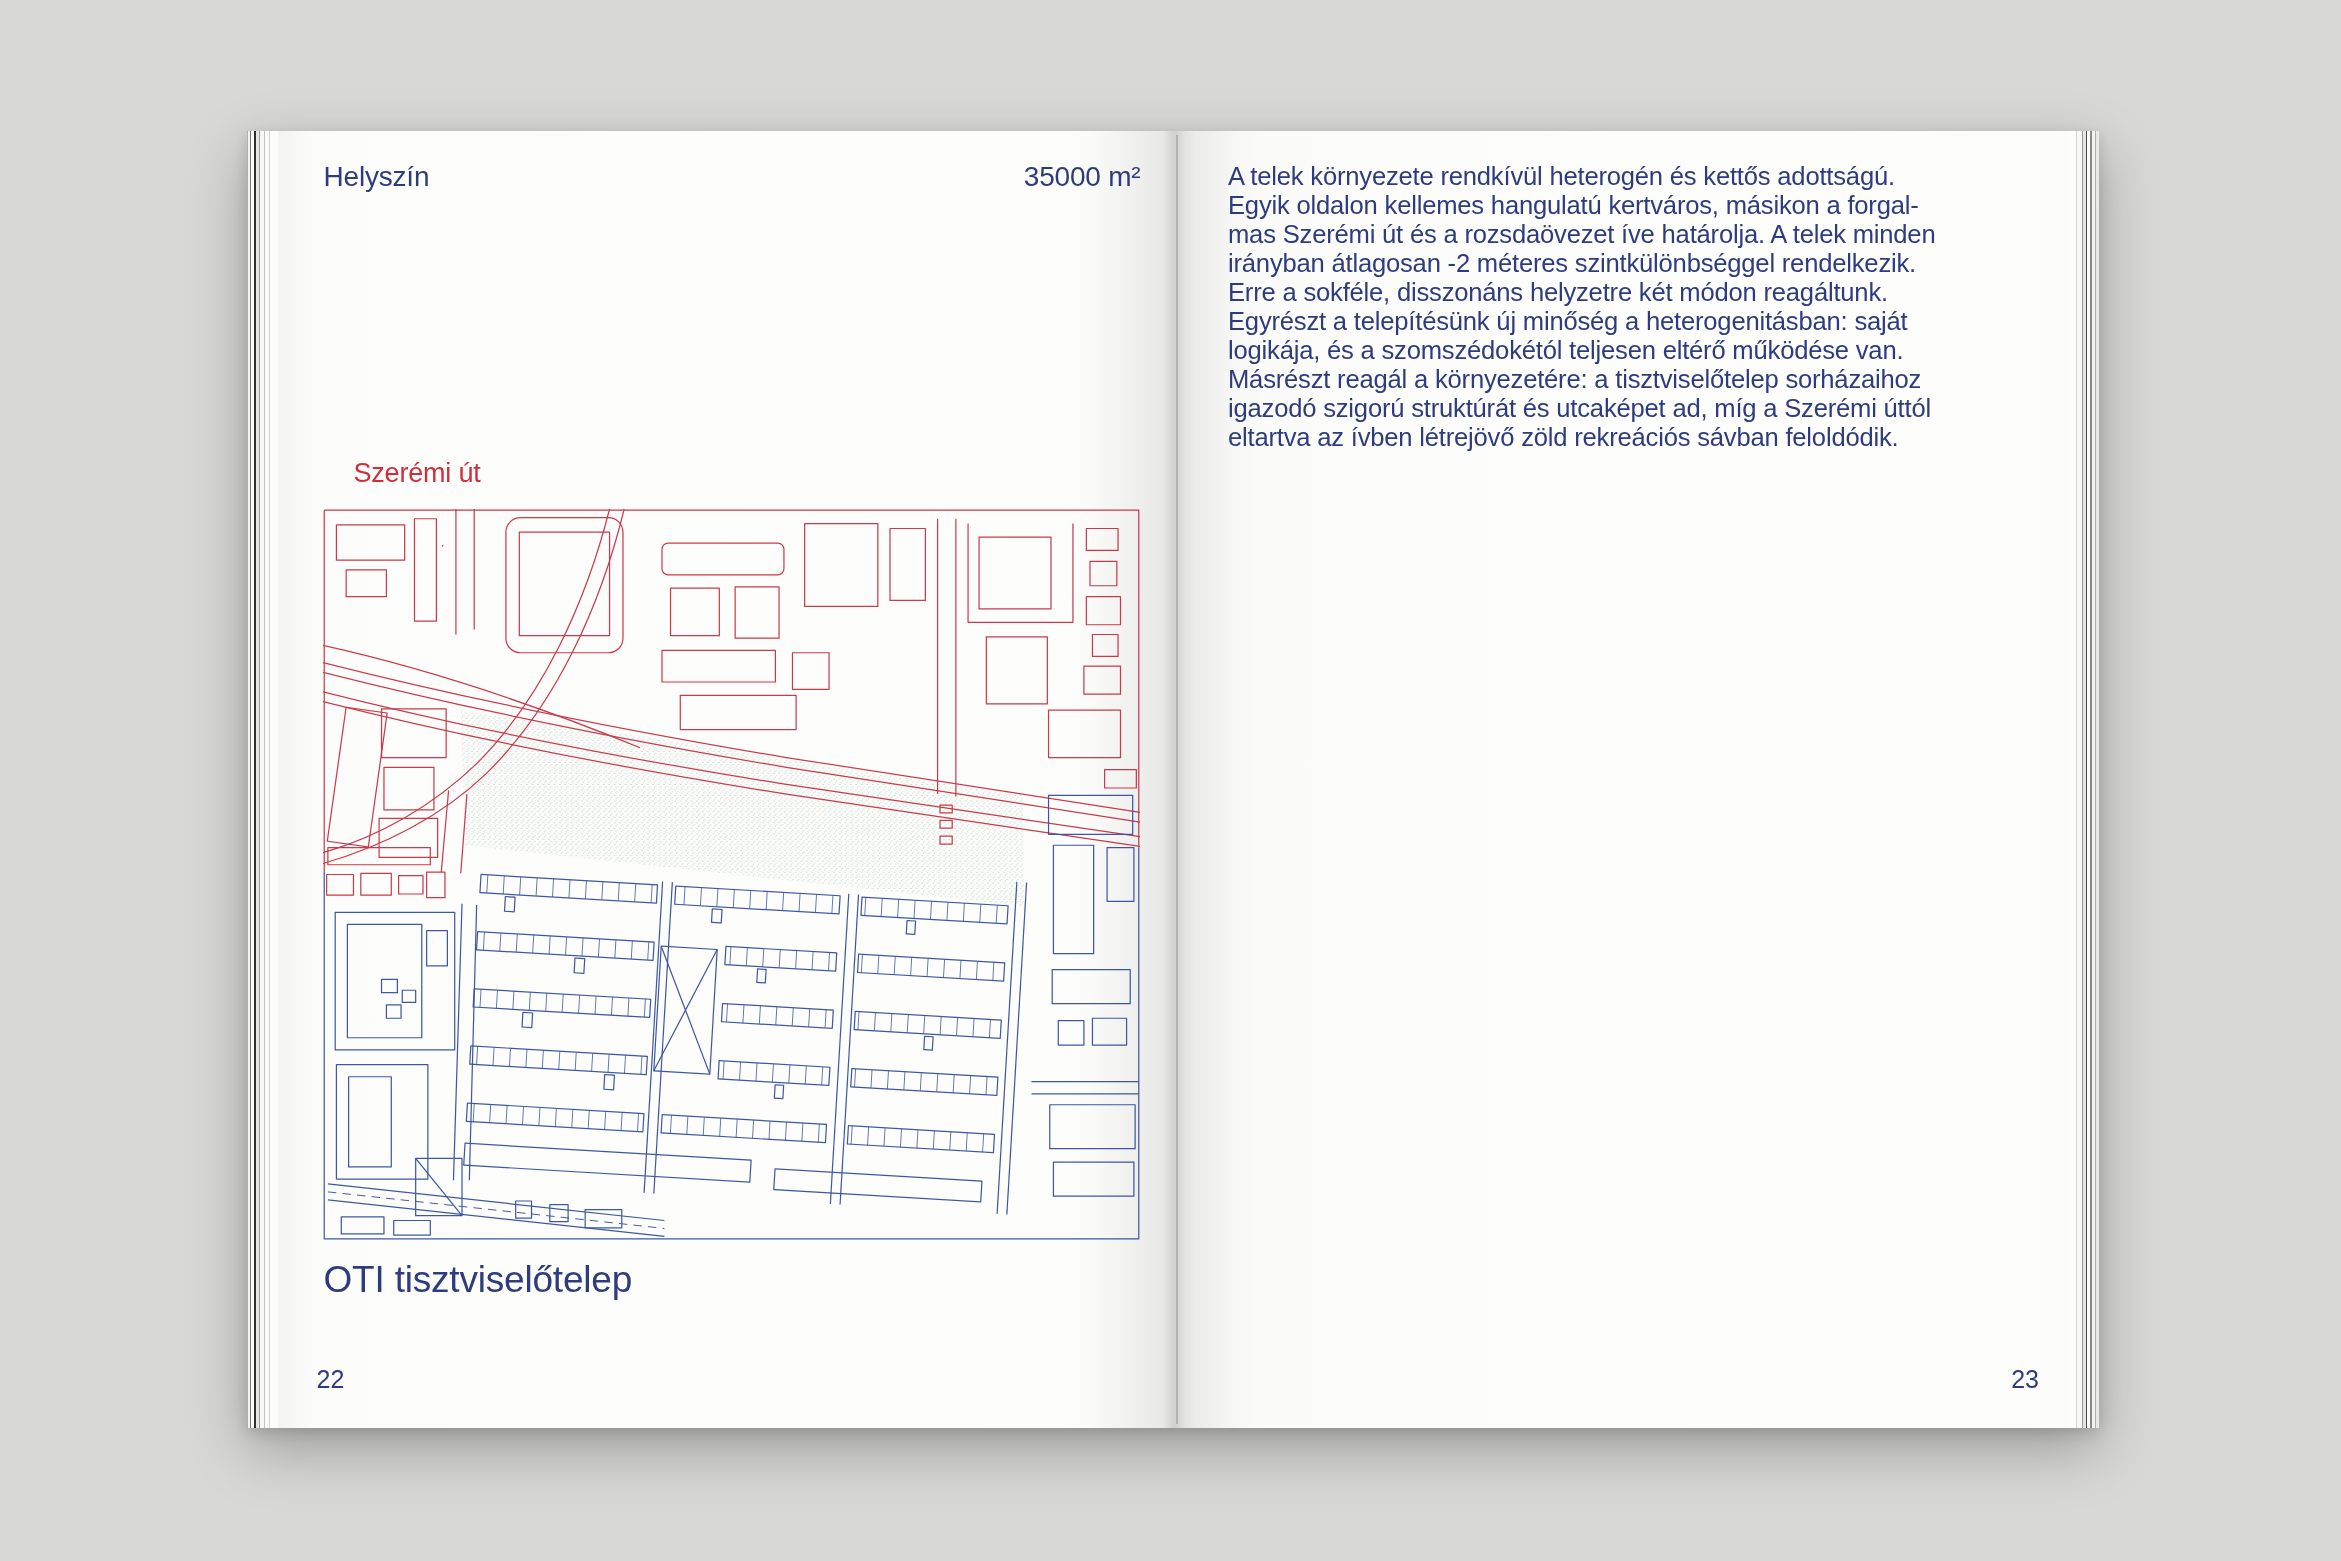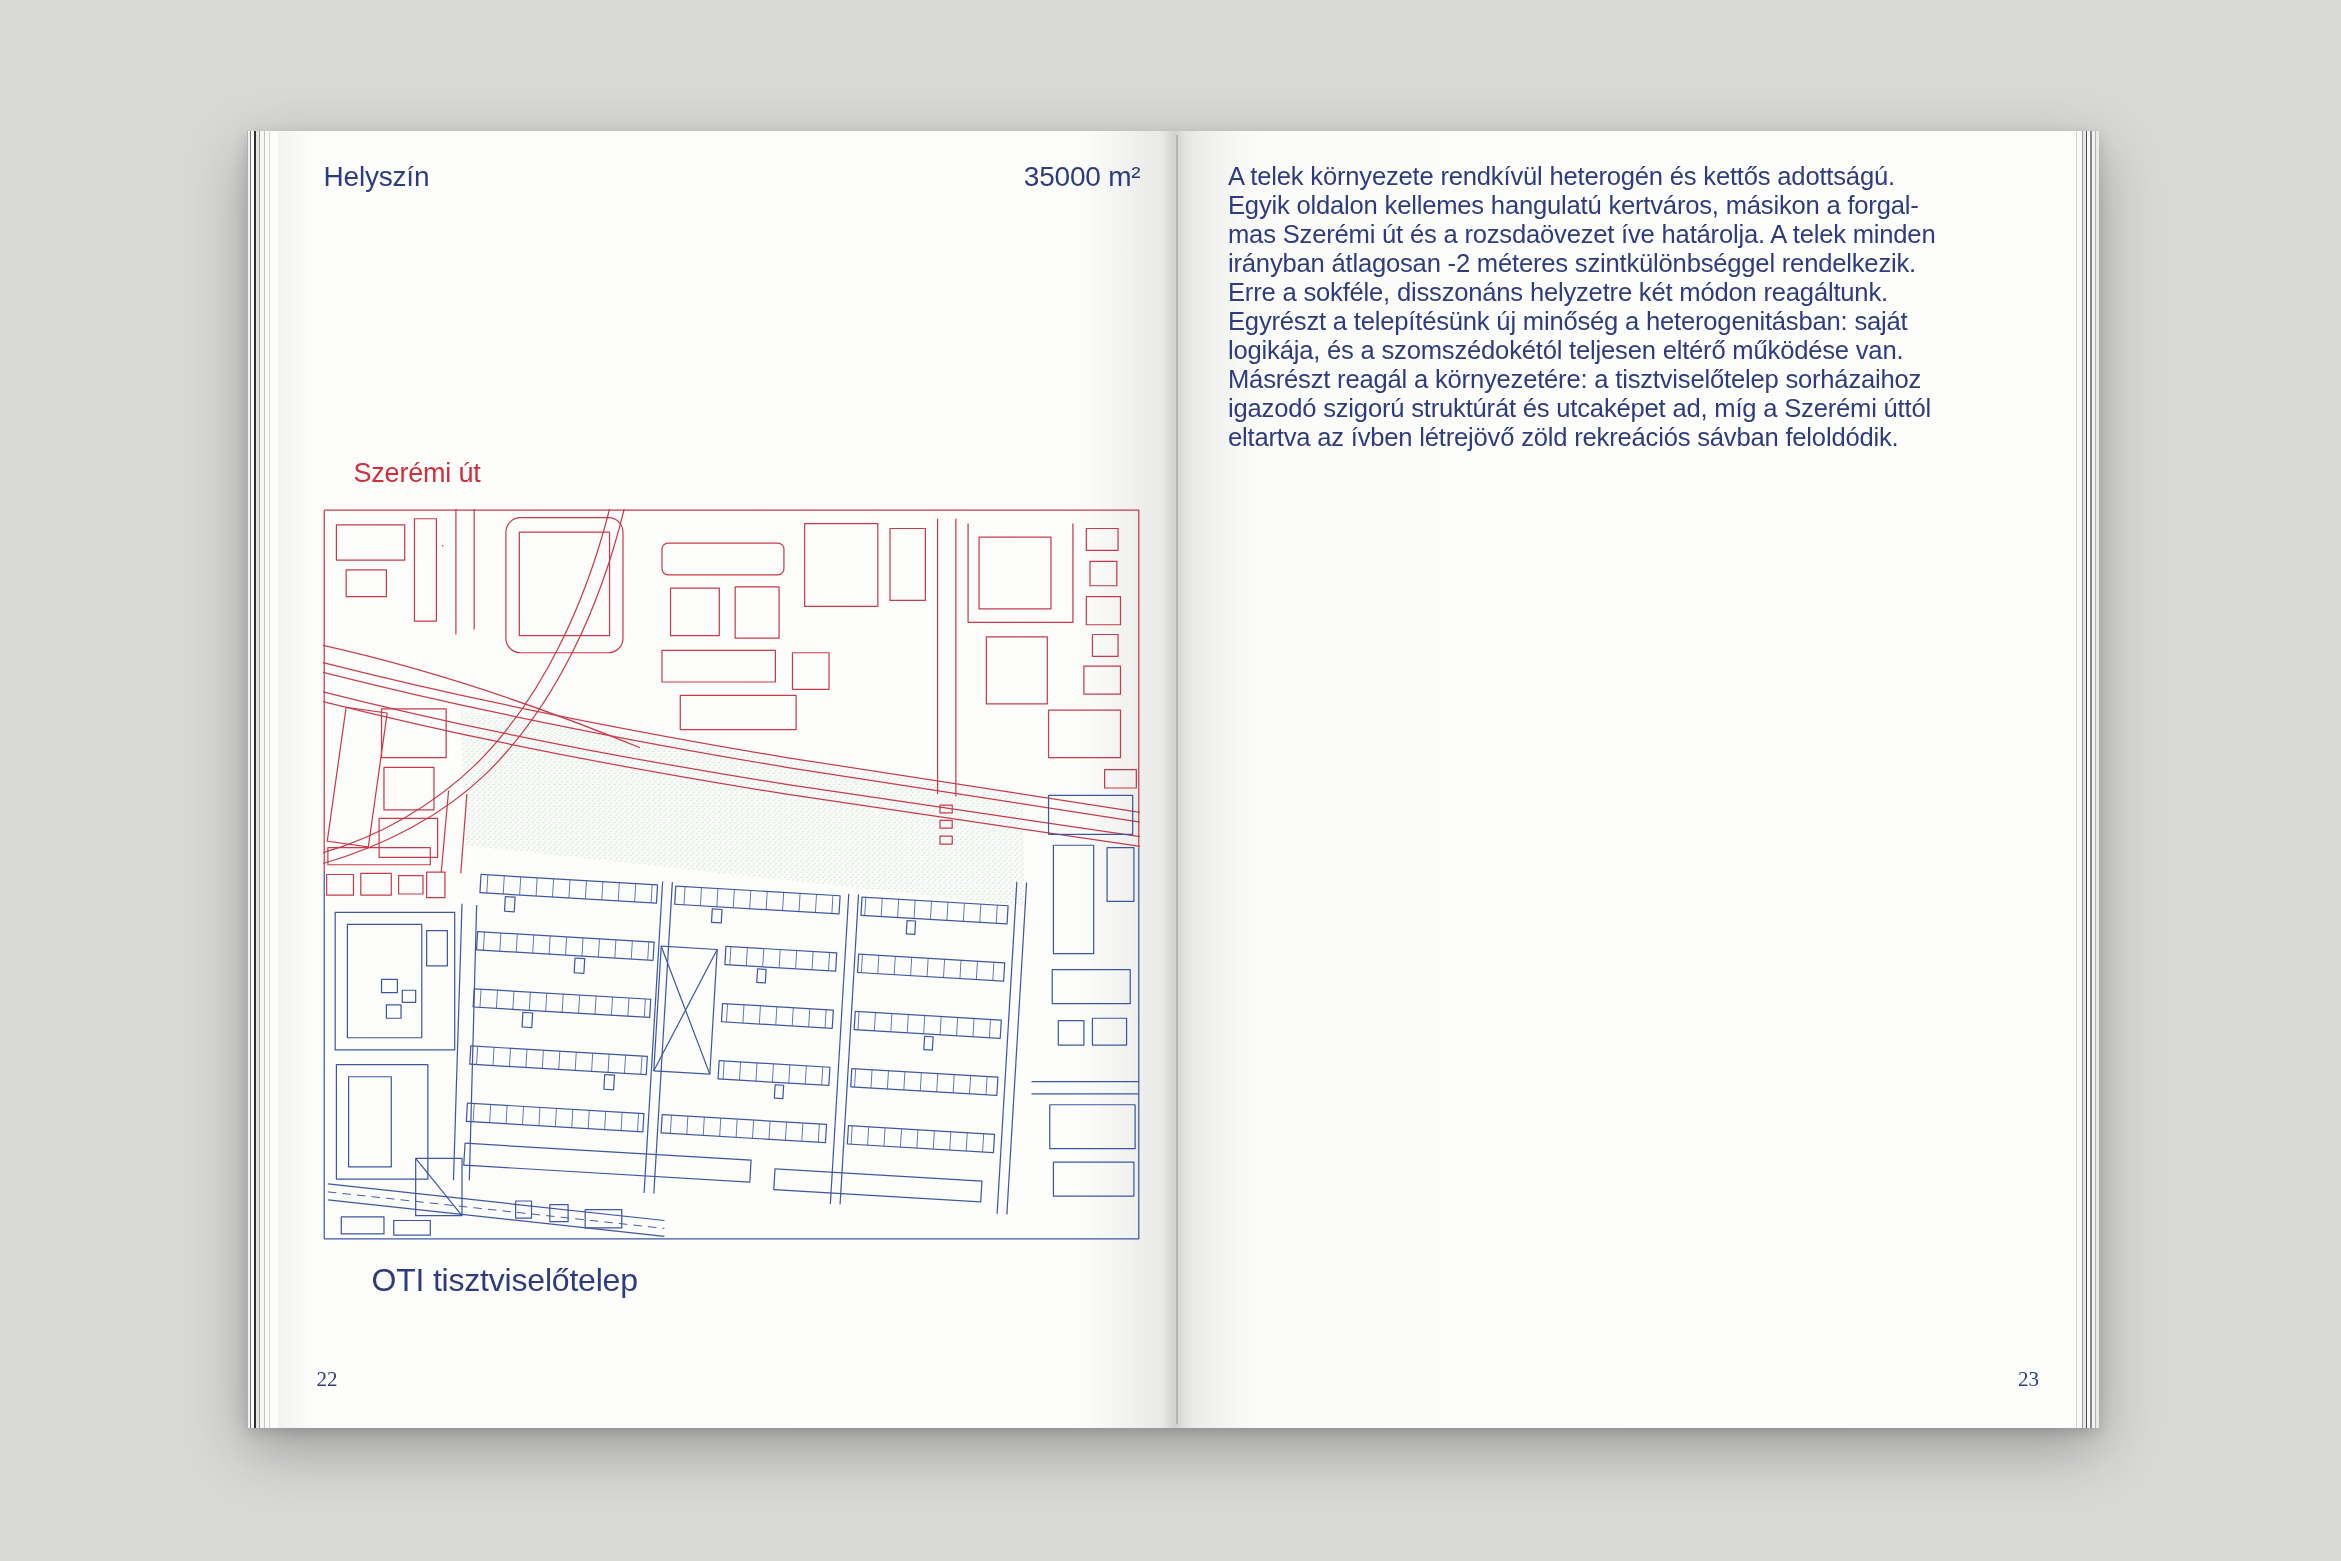--- a/index.html
+++ b/index.html
@@ -57,24 +57,24 @@
   }
   .street-label{
     position:absolute;left:48px;top:327px;
     color:#cf2e3c;font-size:27px;line-height:30.5px;letter-spacing:-0.2px;margin-left:28px;
   }
   .sitemap{
     position:absolute;left:45px;top:378px;width:817px;height:731px;
   }
   .map-caption{
     position:absolute;left:46px;top:1133px;
-    font-size:32px;line-height:32px;letter-spacing:-0.2px;margin-left:48px;
+    font-size:37px;line-height:32px;letter-spacing:-0.2px;
   }
   .pagenum{
-    position:absolute;font-size:21px;line-height:23px;color:#2e3c7e;font-family:Liberation Serif, serif;
+    position:absolute;font-size:25px;line-height:23px;color:#2e3c7e;
   }
   .pagenum.left-n{left:39px;top:1237px;}
   .pagenum.right-n{right:29px;top:1237px;}
   .body-text{
     position:absolute;left:53px;top:30.5px;width:825px;
     font-size:25.6px;line-height:29px;letter-spacing:-0.2px;
     white-space:pre-line;color:#2e3c7e;
   }
 </style>
 </head>

